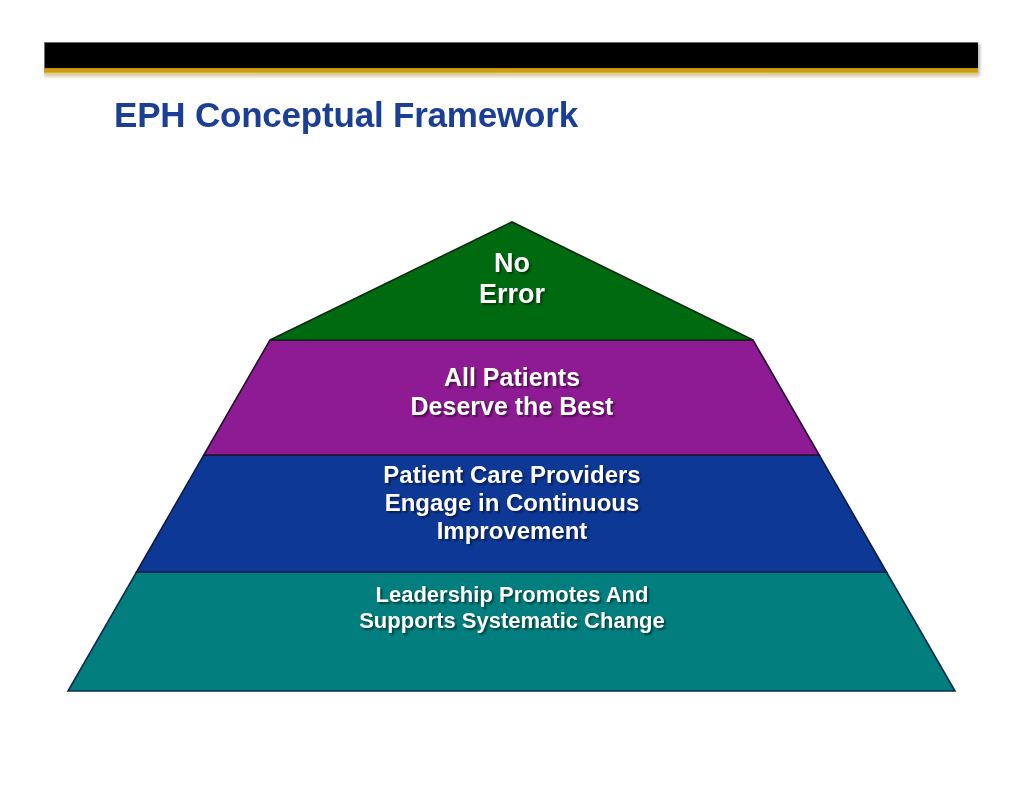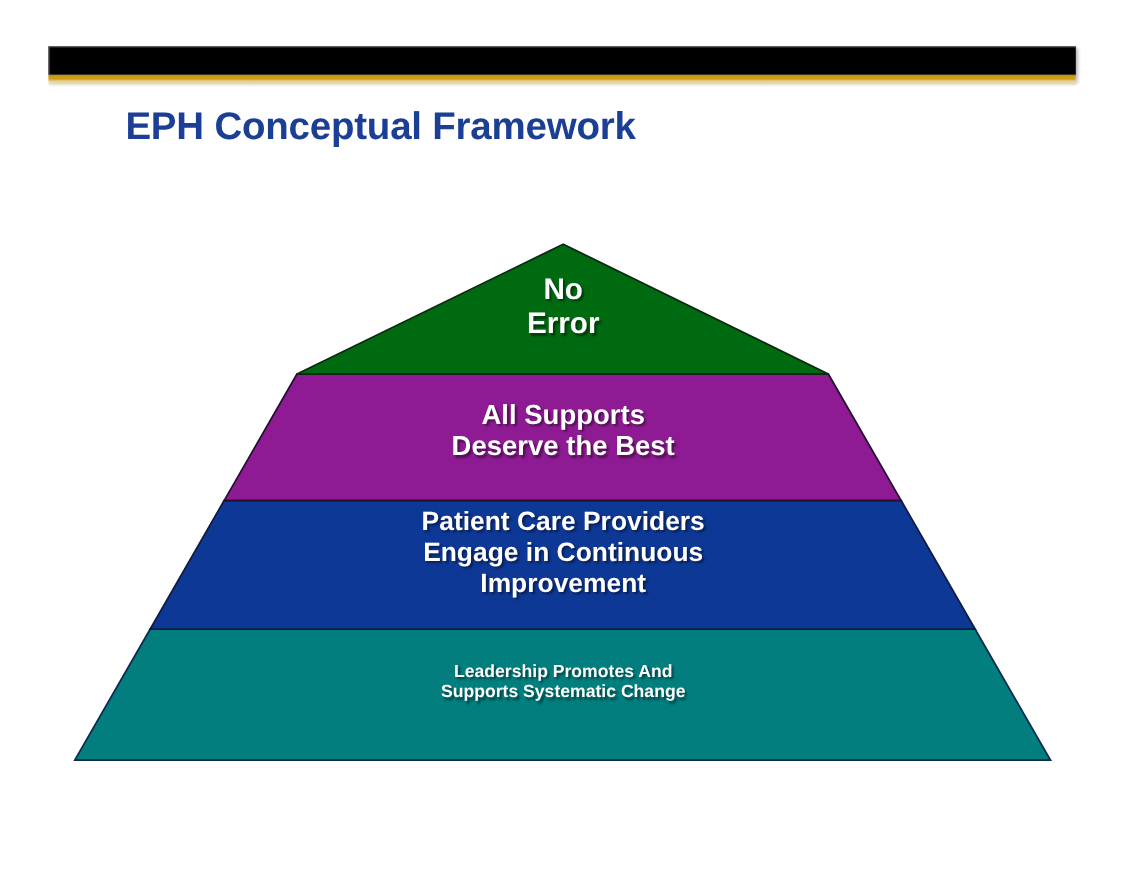--- a/index.html
+++ b/index.html
@@ -97,21 +97,21 @@
     color: #ffffff;
     font-weight: bold;
     line-height: 1.16;
     text-shadow: 2px 2px 2px rgba(0,0,0,0.45);
     pointer-events: none;
     white-space: pre-line;
   }
   #tier-text-apex   { top: 38px;  font-size: 27px; }
   #tier-text-purple { top: 153px; font-size: 25px; }
   #tier-text-blue   { top: 251px; font-size: 24px; }
-  #tier-text-base   { top: 392px; font-size: 16px; }
+  #tier-text-base   { top: 372px; font-size: 22px; }
 </style>
 </head>
 <body>
 
 <div id="slide">
 
   <div id="banner">
     <div id="banner-bar"></div>
     <div id="banner-accent"></div>
     <div id="banner-fade"></div>
@@ -128,21 +128,21 @@
       <polygon points="76.5,362 826.5,362 759.2,245 143.8,245" fill="#0e3896" stroke="#101c44" stroke-width="1.6"></polygon>
 
       <polygon points="143.8,245 759.2,245 693,130 210,130" fill="#8e1b93" stroke="#241033" stroke-width="1.6"></polygon>
 
       <polygon points="210,130 693,130 452,12" fill="#006a11" stroke="#0b2a10" stroke-width="1.6"></polygon>
     </svg>
 
     <div class="tier-text" id="tier-text-apex">No
 Error</div>
 
-    <div class="tier-text" id="tier-text-purple">All Supports
+    <div class="tier-text" id="tier-text-purple">All Patients
 Deserve the Best</div>
 
     <div class="tier-text" id="tier-text-blue">Patient Care Providers
 Engage in Continuous
 Improvement</div>
 
     <div class="tier-text" id="tier-text-base">Leadership Promotes And
 Supports Systematic Change</div>
   </div>
 

